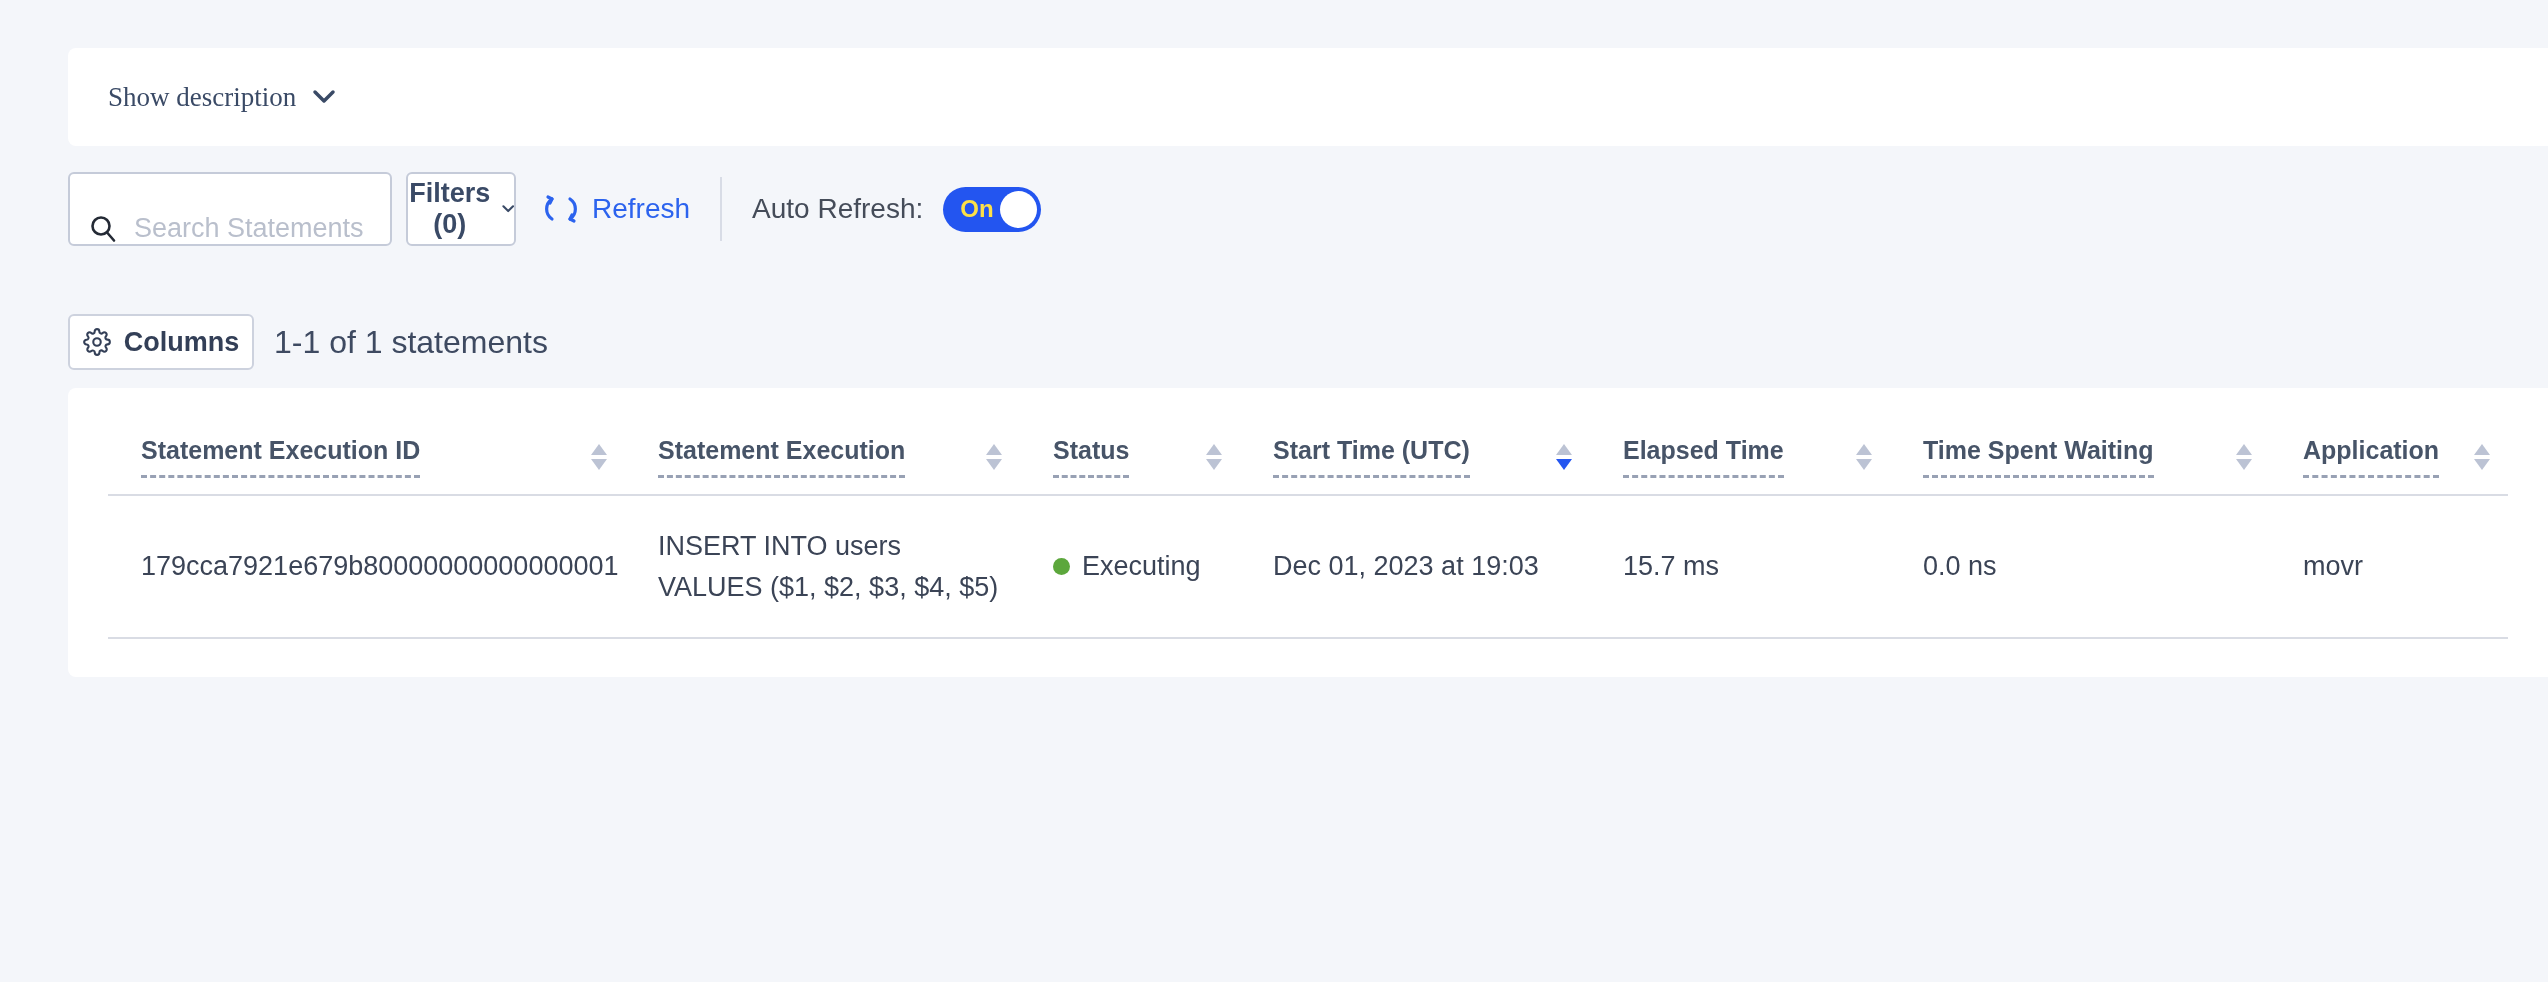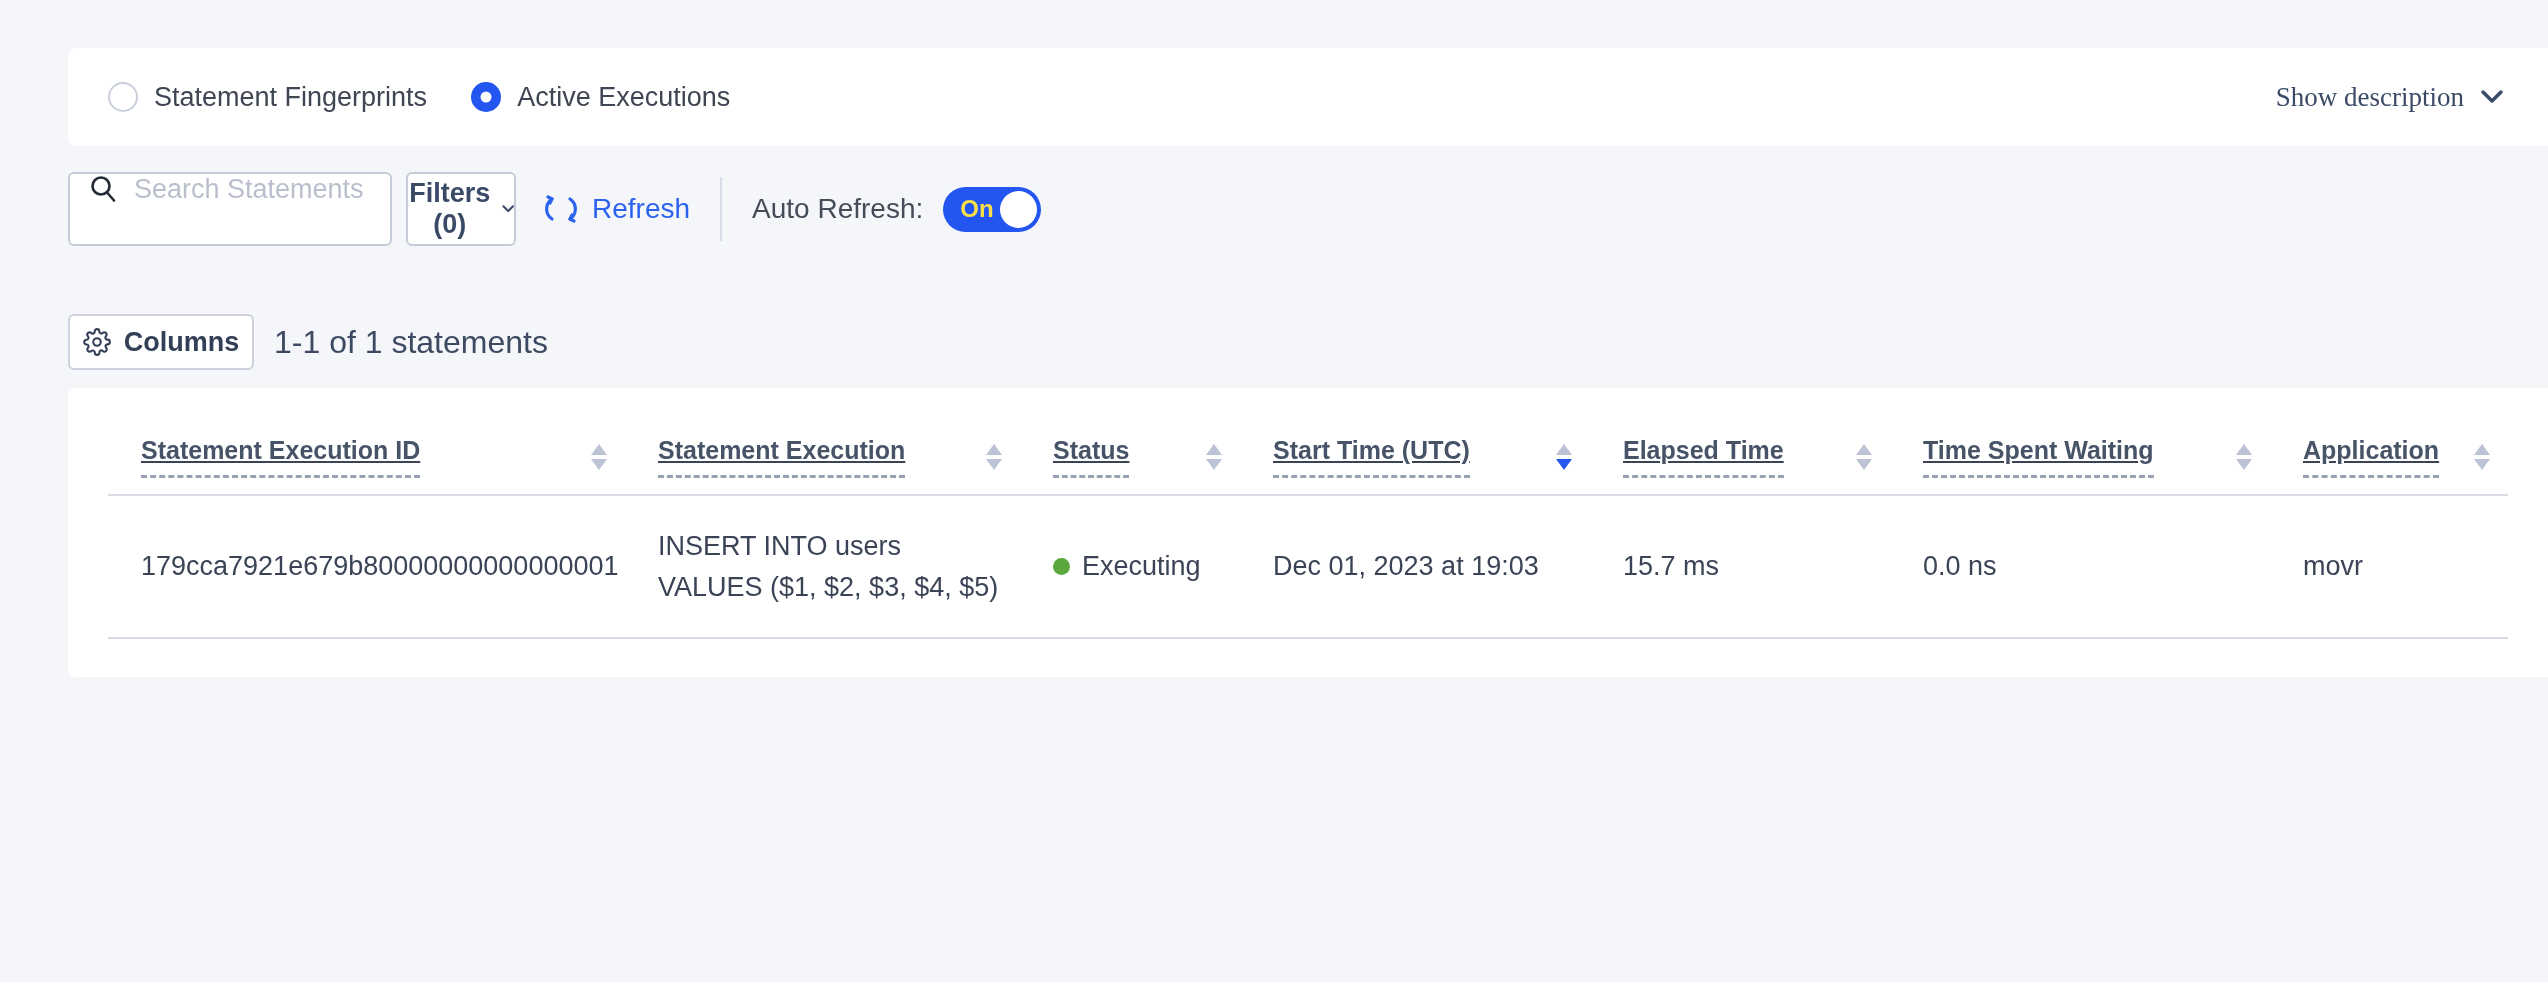--- a/index.html
+++ b/index.html
@@ -60,21 +60,21 @@
   }
   .radio-label { font-size: 27px; color: #3f4553; }
   .show-desc { display: flex; align-items: center; gap: 16px; cursor: pointer; font-family: Liberation Serif, serif; }
   .show-desc-label { font-size: 27px; color: #3a4a66; font-weight: 400; }
 
   
   .toolbar { margin-top: 26px; height: 74px; display: flex; align-items: center; }
   .search-box {
     width: 324px; height: 74px; background: #fff;
     border: 2px solid #c5cbd9; border-radius: 6px;
-    display: flex; align-items: flex-start; gap: 16px; padding: 0 18px;
+    display: flex; align-items: flex-end; gap: 16px; padding: 0 18px;
   }
   .search-placeholder { font-size: 27px; color: #b9bfcc; }
   .filters-btn {
     margin-left: 14px; width: 110px; height: 74px; background: #fff;
     border: 2px solid #c5cbd9; border-radius: 6px;
     display: flex; align-items: center; justify-content: center; gap: 10px;
     font-family: inherit; font-size: 27px; font-weight: 700; color: #3a4a66; cursor: pointer;
   }
   .asof-text { margin-left: 28px; font-size: 26px; color: #5a6478; white-space: nowrap; }
   .refresh-btn {
@@ -110,21 +110,20 @@
   
   .table-card {
     margin-top: 18px; background: #fff; border-radius: 8px 0 0 8px;
     padding: 0 40px 38px 40px;
   }
   table { width: 100%; border-collapse: collapse; table-layout: fixed; }
   th {
     text-align: left; vertical-align: bottom;
     padding: 48px 0 16px 33px;
     border-bottom: 2px solid #d9dce4;
-    text-decoration: underline;
   }
   .th-inner {
     display: flex; align-items: center; justify-content: space-between;
     padding-right: 18px; cursor: pointer;
   }
   .th-label {
     font-size: 25px; font-weight: 700; color: #475468;
     border-bottom: 3px dashed #98a1b4; padding-bottom: 10px; white-space: nowrap;
   }
   .sort-arrows { display: flex; flex-direction: column; gap: 4px; flex: none; margin-left: 10px; }
@@ -153,30 +152,20 @@
   .icon-svg { display: block; }
 </style>
 </head>
 <body>
 
 <div class="content">
 
 
 
   <div class="mode-card">
-    <div class="radio-group">
-      <div class="radio-opt" id="radio-0">
-        <span class="radio-circle"></span>
-        <span class="radio-label">Statement Fingerprints</span>
-      </div>
-      <div class="radio-opt selected" id="radio-1">
-        <span class="radio-circle"></span>
-        <span class="radio-label">Active Executions</span>
-      </div>
-    </div>
     <div class="show-desc">
       <span class="show-desc-label">Show description</span>
       <svg class="icon-svg" width="24" height="16" viewBox="0 0 24 16">
         <polyline points="3,3 12,12 21,3" fill="none" stroke="#3a4a66" stroke-width="3.5" stroke-linecap="round" stroke-linejoin="round"></polyline>
       </svg>
     </div>
   </div>
 
   <div class="toolbar">
     <div class="search-box">

